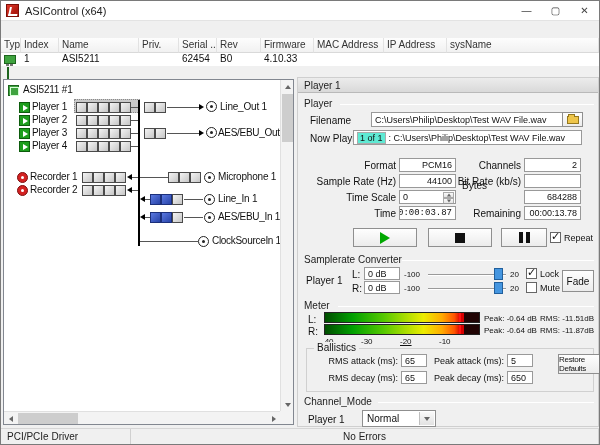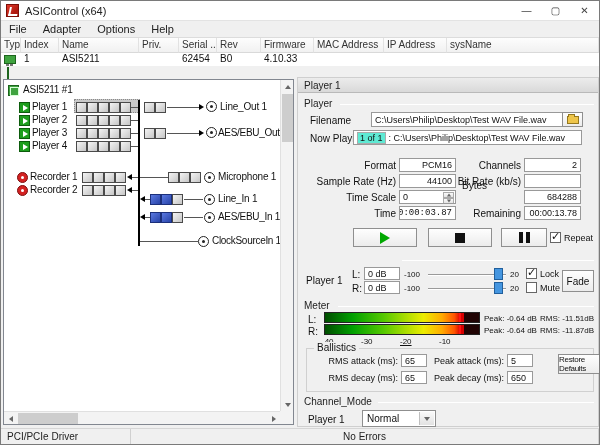--- a/index.html
+++ b/index.html
@@ -115,26 +115,20 @@
     <span class="appicon"></span>
     <span class="title">ASIControl (x64)</span>
     <span class="wbtns">
       <span class="wbtn">—</span>
       <span class="wbtn">▢</span>
       <span class="wbtn">✕</span>
     </span>
   </div>
 
   
-  <div class="menubar">
-    <span class="menuitem">File</span>
-    <span class="menuitem">Adapter</span>
-    <span class="menuitem">Options</span>
-    <span class="menuitem">Help</span>
-  </div>
 
   
   <div class="table">
     <div class="thead">
       <div class="th c0">Type</div>
       <div class="th c1">Index</div>
       <div class="th c2">Name</div>
       <div class="th c3">Priv.</div>
       <div class="th c4">Serial ...</div>
       <div class="th c5">Rev</div>
@@ -364,20 +358,21 @@
       </div>
     <div class="btn" style="left:203px; top:150px; width:46px; height:19px;">
         <span class="ico-pause">
           <i></i>
           <i></i>
         </span>
       </div>
     <span class="cb checked" style="left:252px; top:154px;"></span>
     <span class="lbl" style="left:266px; top:155px; font-size:9px;">Repeat</span>
 
+    <span class="sect" style="left:6px; top:176px;">Samplerate Converter</span>
     <span class="sepline" style="left:104px; top:182px; width:192px;"></span>
 
     <span class="lbl" style="left:8px; top:197px;">Player  1</span>
 
     <span class="lbl" style="left:54px; top:191px;">L:</span>
     <div class="field" style="left:66px; top:189px; width:36px; height:13px;">
         <span>0 dB</span>
       </div>
     <span class="lbl small" style="left:106px; top:192px;">-100</span>
     <span class="slider-track" style="left:130px; top:196px; width:78px;"></span>

